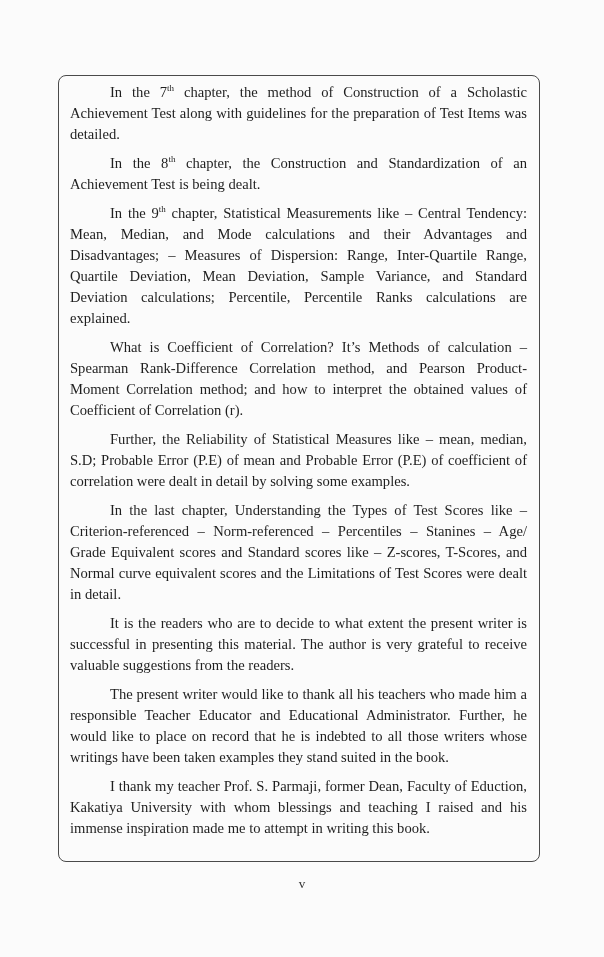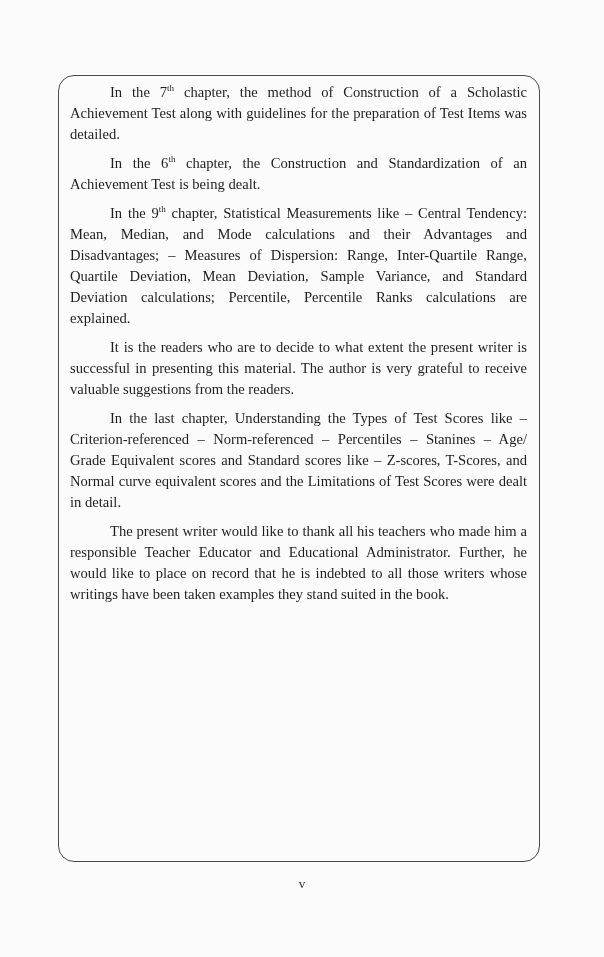--- a/index.html
+++ b/index.html
@@ -10,21 +10,21 @@
       font-family: "Liberation Serif", "DejaVu Serif", serif;
       color: #1e1e1e;
       overflow: hidden;
     }
     .frame {
       position: absolute;
       left: 58px; top: 75px;
       width: 482px; height: 787px;
       box-sizing: border-box;
       border: 1.3px solid #4a4a4a;
-      border-radius: 16px;
+      border-radius: 8px;
       padding: 6px 12px 0 11px;
     }
     .para {
       margin: 0 0 8px 0;
       font-size: 14.6px;
       line-height: 21px;
       text-align: justify;
       text-indent: 40px;
       hyphens: none;
     }
@@ -37,28 +37,31 @@
       font-size: 13px;
       color: #333;
     }
   </style>
 </head>
 <body>
 
 <div class="frame">
   <p class="para"><span>In the 7</span><sup>th</sup><span> chapter, the method of Construction of a Scholastic Achievement Test along with guidelines for the preparation of Test Items was detailed.</span></p>
 
-  <p class="para"><span>In the 6</span><sup>th</sup><span> chapter, the Construction and Standardization of an Achievement Test is being dealt.</span></p>
+  <p class="para"><span>In the 8</span><sup>th</sup><span> chapter, the Construction and Standardization of an Achievement Test is being dealt.</span></p>
 
   <p class="para"><span>In the 9</span><sup>th</sup><span> chapter, Statistical Measurements like – Central Tendency: Mean, Median, and Mode calculations and their Advantages and Disadvantages; – Measures of Dispersion: Range, Inter-Quartile Range, Quartile Deviation, Mean Deviation, Sample Variance, and Standard Deviation calculations; Percentile, Percentile Ranks calculations are explained.</span></p>
 
+  <p class="para">What is Coefficient of Correlation? It’s Methods of calculation – Spearman Rank-Difference Correlation method, and Pearson Product-Moment Correlation method; and how to interpret the obtained values of Coefficient of Correlation (r).</p>
+
+  <p class="para">Further, the Reliability of Statistical Measures like – mean, median, S.D; Probable Error (P.E) of mean and Probable Error (P.E) of coefficient of correlation were dealt in detail by solving some examples.</p>
 
 
+  <p class="para">In the last chapter, Understanding the Types of Test Scores like – Criterion-referenced – Norm-referenced – Percentiles – Stanines – Age/ Grade Equivalent scores and Standard scores like – Z-scores, T-Scores, and Normal curve equivalent scores and the Limitations of Test Scores were dealt in detail.</p>
 
   <p class="para">It is the readers who are to decide to what extent the present writer is successful in presenting this material. The author is very grateful to receive valuable suggestions from the readers.</p>
 
-  <p class="para">In the last chapter, Understanding the Types of Test Scores like – Criterion-referenced – Norm-referenced – Percentiles – Stanines – Age/ Grade Equivalent scores and Standard scores like – Z-scores, T-Scores, and Normal curve equivalent scores and the Limitations of Test Scores were dealt in detail.</p>
-
   <p class="para">The present writer would like to thank all his teachers who made him a responsible Teacher Educator and Educational Administrator. Further, he would like to place on record that he is indebted to all those writers whose writings have been taken examples they stand suited in the book.</p>
 
+  <p class="para">I thank my teacher Prof. S. Parmaji, former Dean, Faculty of Eduction, Kakatiya University with whom blessings and teaching I raised and his immense inspiration made me to attempt in writing this book.</p>
 </div>
 
 <div class="page-number">v</div>
 
 </body></html>

